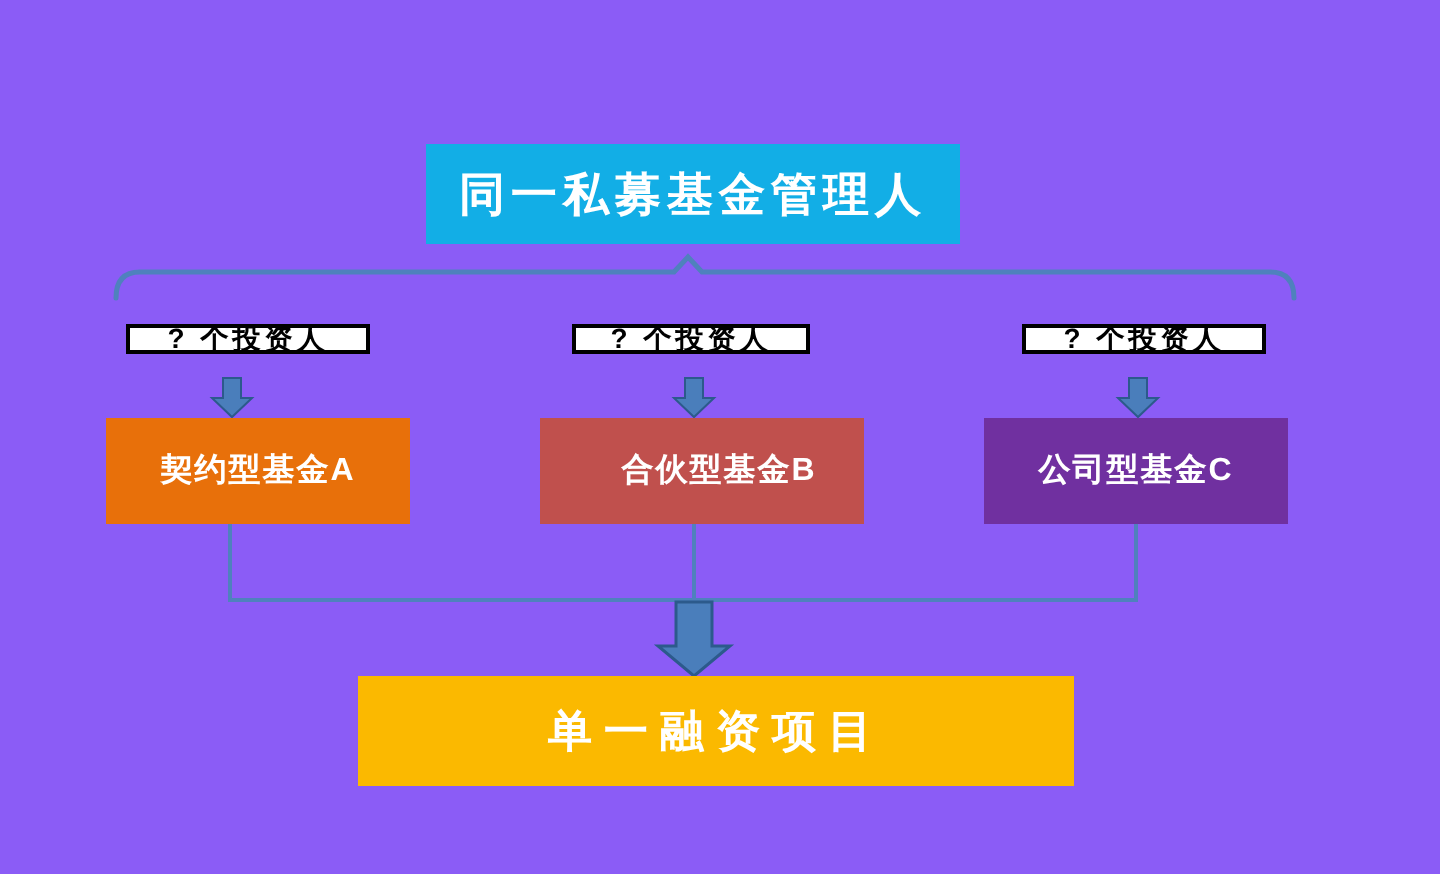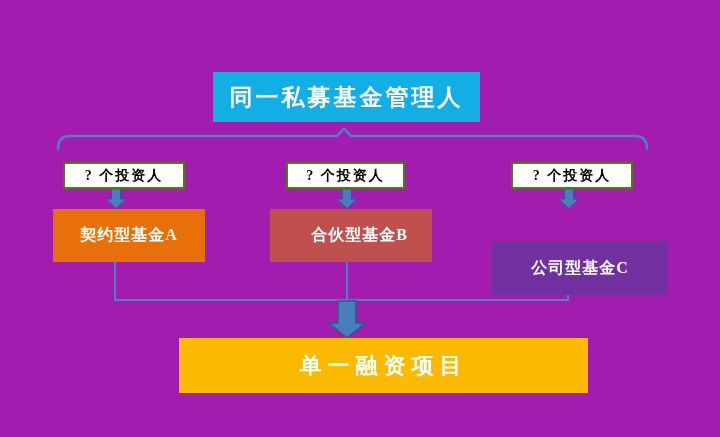--- a/index.html
+++ b/index.html
@@ -1,22 +1,22 @@
 <!DOCTYPE html>
 <html><head>
 <meta charset="utf-8">
 <style>
   html, body { margin: 0; padding: 0; background: #ffffff; }
   .canvas {
     position: relative;
     width: 720px;
     height: 437px;
-    background: #a21caf;
+    background: #8b5cf6;
     overflow: hidden;
-    font-family: Liberation Serif, serif;
+    font-family: Liberation Sans, sans-serif;
   }
   .overlay {
     position: absolute;
     left: 0; top: 0;
     width: 720px; height: 437px;
     pointer-events: none;
   }
   .node {
     position: absolute;
     display: flex;
@@ -25,37 +25,37 @@
     font-weight: bold;
     box-sizing: border-box;
     text-align: center;
     white-space: nowrap;
   }
   .title-node {
     left: 213px; top: 72px; width: 267px; height: 50px;
     color: #ffffff; font-size: 23px; letter-spacing: 3px;
   }
   .investor-box {
-    top: 162px; height: 27px;
+    top: 162px; height: 15px;
     background: #ffffff;
-    border: 2px solid #4d7c0f;
+    border: 2px solid #000000;
     color: #000000; font-size: 14px; letter-spacing: 2px;
   }
   .investor-a { left: 63px;  width: 122px; }
   .investor-b { left: 286px; width: 119px; }
   .investor-c { left: 511px; width: 122px; }
   .fund-box {
     top: 209px; height: 53px;
     color: #ffffff; font-size: 16px; letter-spacing: 1px;
   }
   .fund-a { left: 53px;  width: 152px; }
   .fund-b { left: 270px; width: 162px; }
-  .fund-c { left: 492px; width: 176px; margin-top: 33px; }
+  .fund-c { left: 492px; width: 152px; }
   .bottom-node {
-    left: 179px; top: 338px; width: 409px; height: 55px;
+    left: 179px; top: 338px; width: 358px; height: 55px;
     color: #ffffff; font-size: 22px; letter-spacing: 6px;
   }
 </style>
 </head>
 <body>
 
 <div class="canvas">
 
   <svg class="overlay" width="720" height="437" viewBox="0 0 720 437">
 

